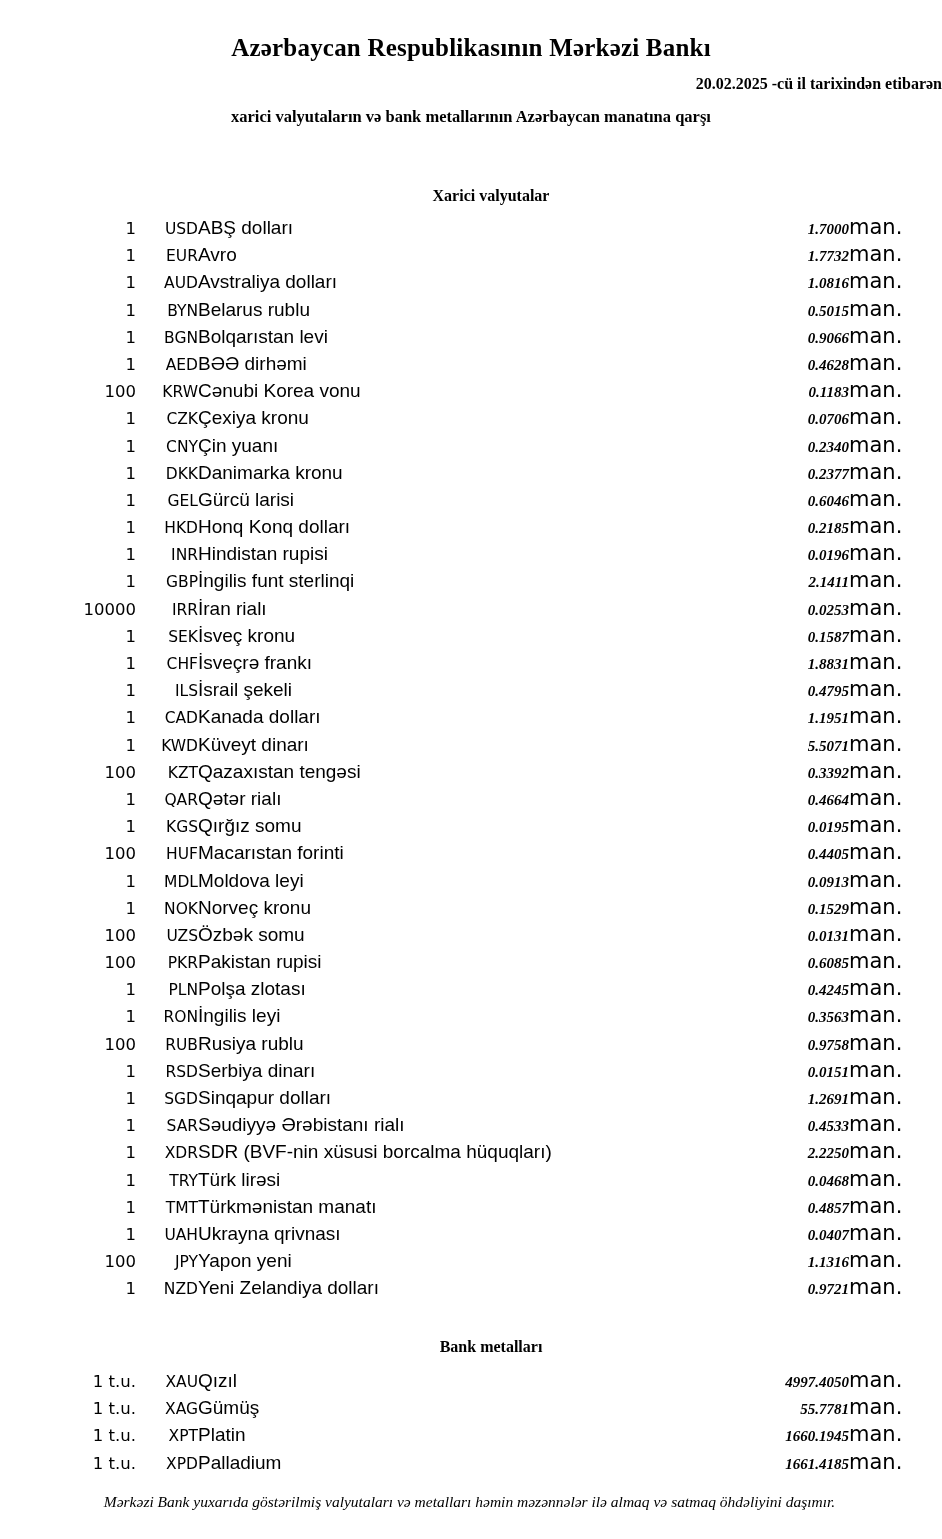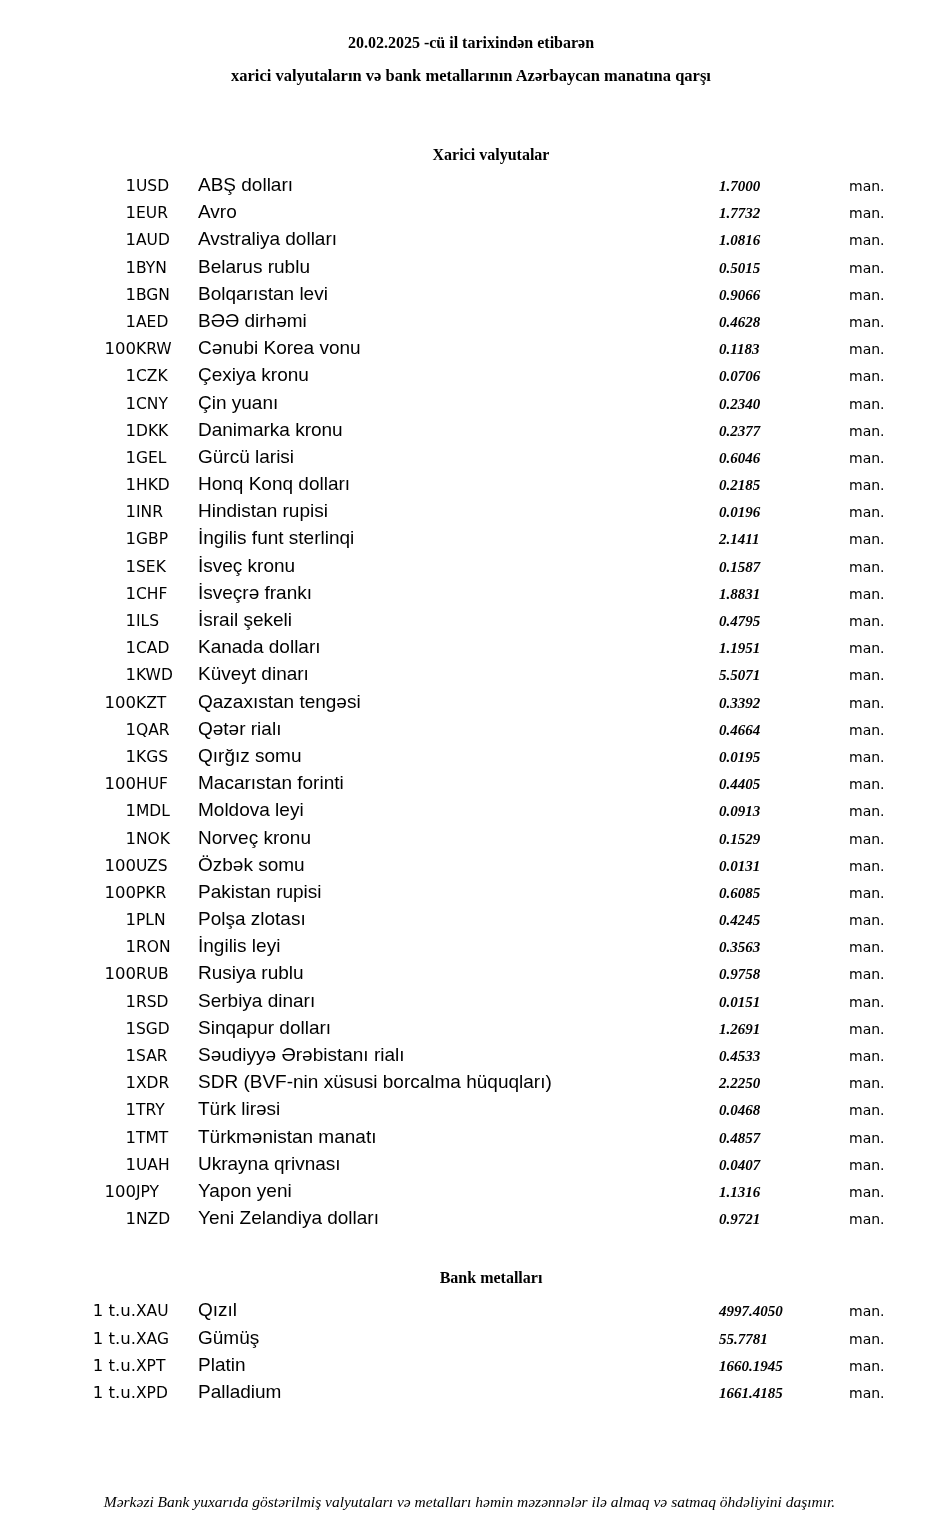--- a/index.html
+++ b/index.html
@@ -30,20 +30,22 @@
     font-family: "Liberation Serif", serif;
     font-weight: bold;
     font-size: 25px;
     letter-spacing: 0.2px;
     margin: 0;
   }
   .date-line {
     font-family: "Liberation Serif", serif;
     font-weight: bold;
     font-size: 16px;
+    margin-top: 13px;
+    text-align: right;
   }
   .subtitle-line {
     font-family: "Liberation Serif", serif;
     font-weight: bold;
     font-size: 16.5px;
     margin-top: 14px;
   }
   .section-title {
     font-family: "Liberation Serif", serif;
     font-weight: bold;
@@ -67,44 +69,45 @@
   .col-amount {
     width: 105px;
     text-align: right;
     font-size: 16.5px;
     font-family: "DejaVu Sans", sans-serif;
     padding-right: 8px;
     white-space: nowrap;
   }
   .col-code {
     width: 62px;
-    text-align: left;
+    text-align: right;
     font-size: 15.5px;
     font-family: "DejaVu Sans", sans-serif;
     padding-right: 6px;
     white-space: nowrap;
   }
   .col-name {
     font-size: 19px;
     font-family: Liberation Sans, sans-serif;
     padding-left: 5px;
   }
   .col-value {
     width: 130px;
+    text-align: right;
     font-size: 15px;
     font-family: "Liberation Serif", serif;
     font-style: italic;
     font-weight: bold;
     padding-right: 10px;
     white-space: nowrap;
   }
   .col-unit {
     width: 62px;
     text-align: left;
-    font-size: 14px;
+    font-size: 21px;
     font-family: "DejaVu Sans", sans-serif;
     padding-left: 4px;
     white-space: nowrap;
   }
   tr.rate-row { height: 27.2px; }
   #fx-table { margin-top: 10px; }
   #metals-table { margin-top: 12px; }
   #metals-table tr.rate-row { height: 27.4px; }
 
   .footnote {
@@ -117,20 +120,21 @@
     font-style: italic;
     font-size: 15.5px;
   }
 </style>
 </head>
 <body>
 
 <div class="page">
 
   <div class="header">
+    <div class="bank-title">Azərbaycan Respublikasının Mərkəzi Bankı</div>
     <div class="date-line">20.02.2025 -cü il tarixindən etibarən</div>
     <div class="subtitle-line">xarici valyutaların və bank metallarının Azərbaycan manatına qarşı</div>
   </div>
 
   <div class="section-title" id="fx-section-title">Xarici valyutalar</div>
 
   <table class="rates" id="fx-table">
     <tbody id="fx-tbody">
         <tr class="rate-row">
           <td class="col-amount">1</td>
@@ -221,20 +225,27 @@
           <td class="col-code">INR</td>
           <td class="col-name">Hindistan rupisi</td>
           <td class="col-value">0.0196</td>
           <td class="col-unit">man.</td>
         </tr>
         <tr class="rate-row">
           <td class="col-amount">1</td>
           <td class="col-code">GBP</td>
           <td class="col-name">İngilis funt sterlinqi</td>
           <td class="col-value">2.1411</td>
+          <td class="col-unit">man.</td>
+        </tr>
+        <tr class="rate-row">
+          <td class="col-amount">10000</td>
+          <td class="col-code">IRR</td>
+          <td class="col-name">İran rialı</td>
+          <td class="col-value">0.0253</td>
           <td class="col-unit">man.</td>
         </tr>
         <tr class="rate-row">
           <td class="col-amount">1</td>
           <td class="col-code">SEK</td>
           <td class="col-name">İsveç kronu</td>
           <td class="col-value">0.1587</td>
           <td class="col-unit">man.</td>
         </tr>
         <tr class="rate-row">

